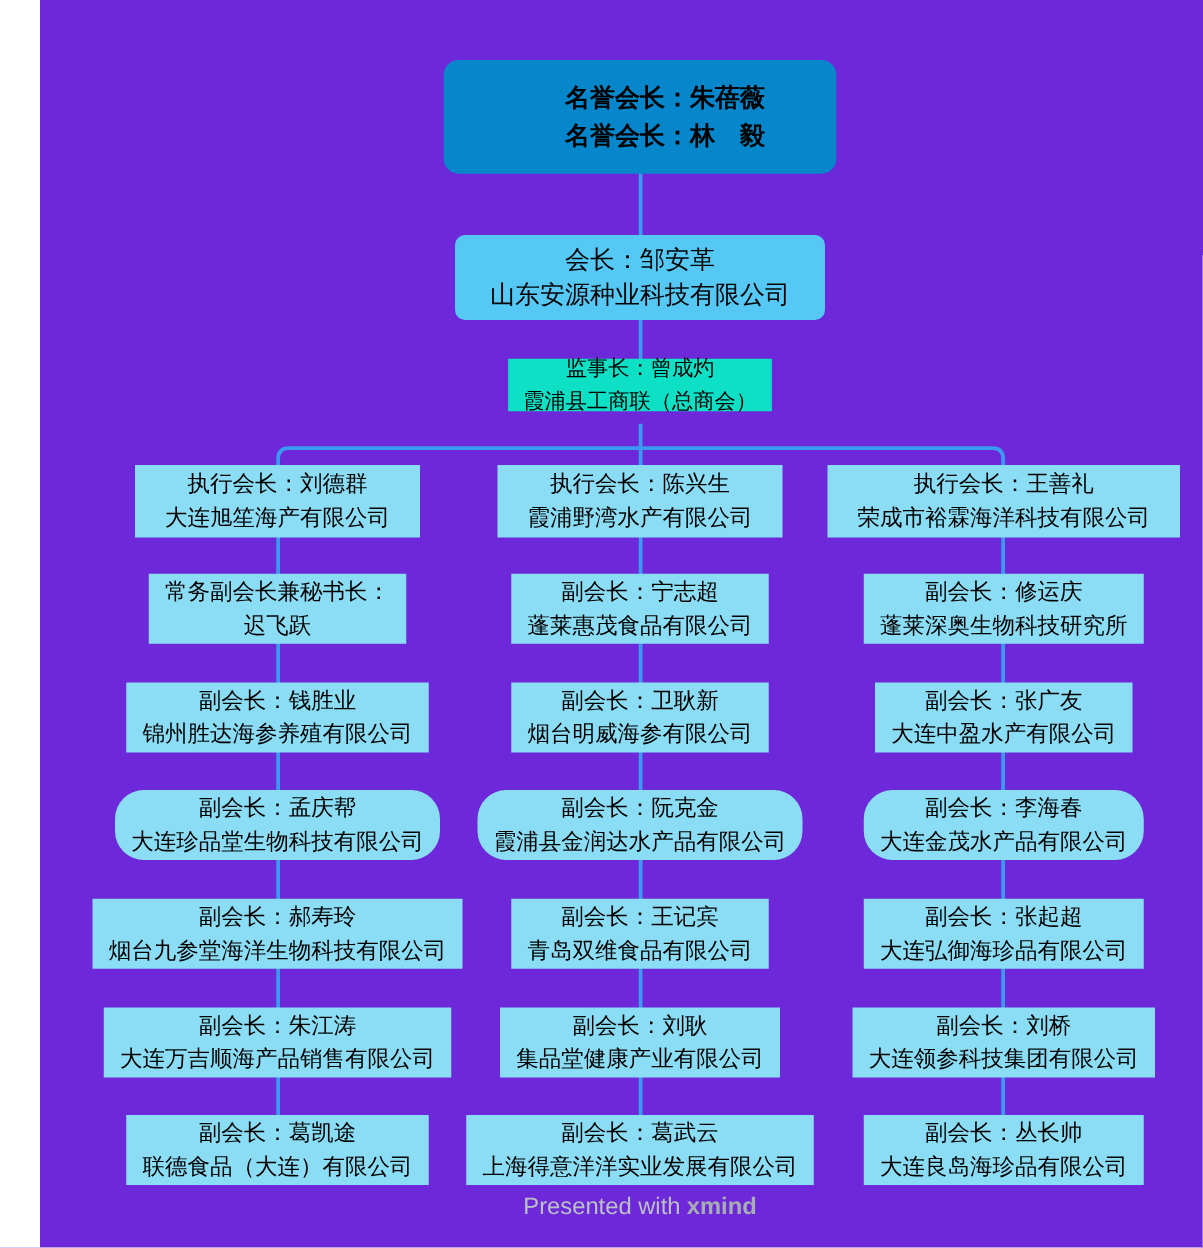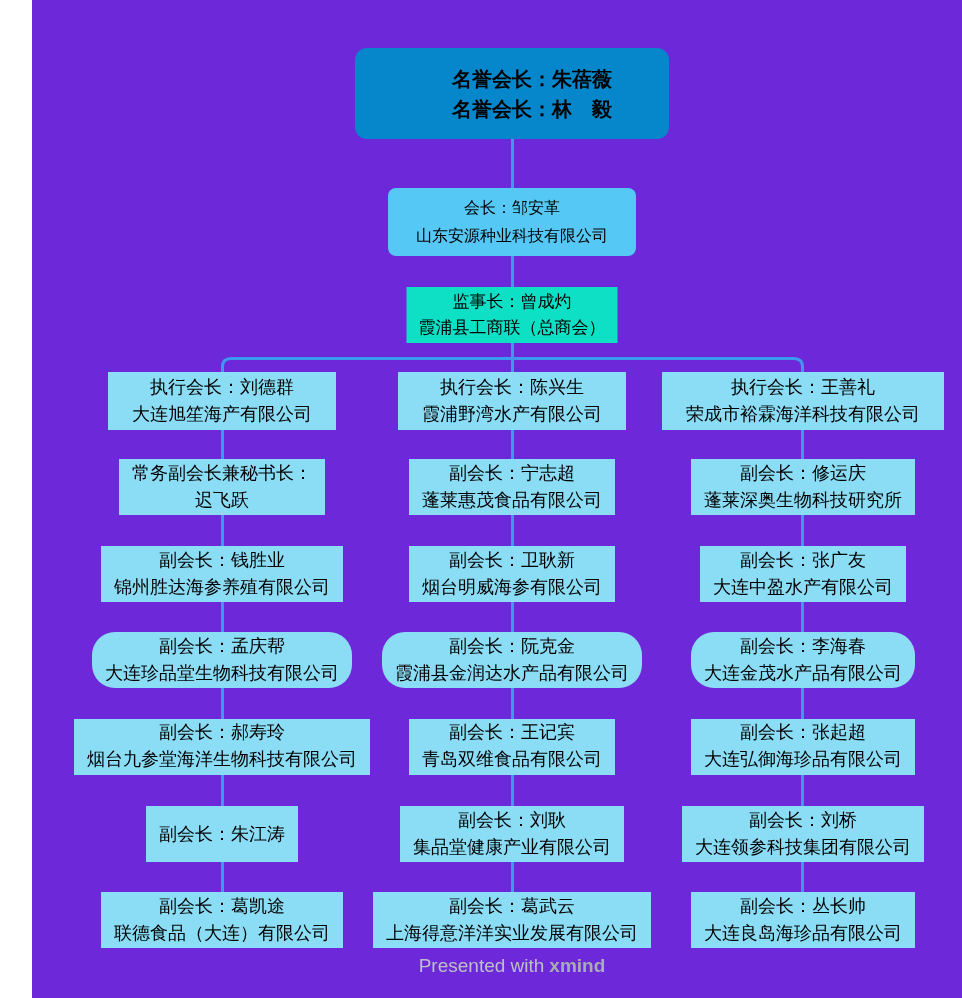--- a/index.html
+++ b/index.html
@@ -26,42 +26,42 @@
     box-sizing:border-box;
   }
   .exec{padding:10px 24px;height:58px;}
   .c0{left:190px;}
   .c1{left:480px;}
   .c2{left:771px;}
   .r0{top:372px;}
   .r1{top:459px;}
   .r2{top:546px;}
   .r3{top:632px;border-radius:23px;}
-  .r4{top:719px;font-family:Liberation Mono, monospace;}
+  .r4{top:719px;}
   .r5{top:806px;}
   .r6{top:892px;text-align:center;}
   .root-node{
     left:480px;top:48px;
     width:314px;height:91px;
     background:#0687CB;
     border-radius:12px;
     font-size:20px;font-weight:700;line-height:30px;
     padding:0 20px 0 60px;
   }
   .president-node{
     left:480px;top:188px;
     height:68px;
     background:#55C8F5;
     border-radius:8px;
     padding:0 28px;
-    font-size:16px;line-height:28px;
+    font-size:20px;line-height:28px;
   }
   .supervisor-node{
     left:480px;top:287px;
-    height:56px;
+    height:42px;
     background:#0EE0C5;
     padding:0 12px;
     font-size:17px;line-height:26px;
   }
   .watermark{
     position:absolute;left:480px;top:955px;
     transform:translateX(-50%);
     font-size:19px;color:#bcc0c6;
     white-space:nowrap;
   }
@@ -111,20 +111,21 @@
   <div class="node c0 r3">
     <div>副会长：孟庆帮</div>
     <div>大连珍品堂生物科技有限公司</div>
   </div>
   <div class="node c0 r4">
     <div>副会长：郝寿玲</div>
     <div>烟台九参堂海洋生物科技有限公司</div>
   </div>
   <div class="node c0 r5">
     <div>副会长：朱江涛</div>
+    <div>大连万吉顺海产品销售有限公司</div>
   </div>
   <div class="node c0 r6">
     <div>副会长：葛凯途</div>
     <div>联德食品（大连）有限公司</div>
   </div>
 
   <div class="node c1 r0 exec">
     <div>执行会长：陈兴生</div>
     <div>霞浦野湾水产有限公司</div>
   </div>

